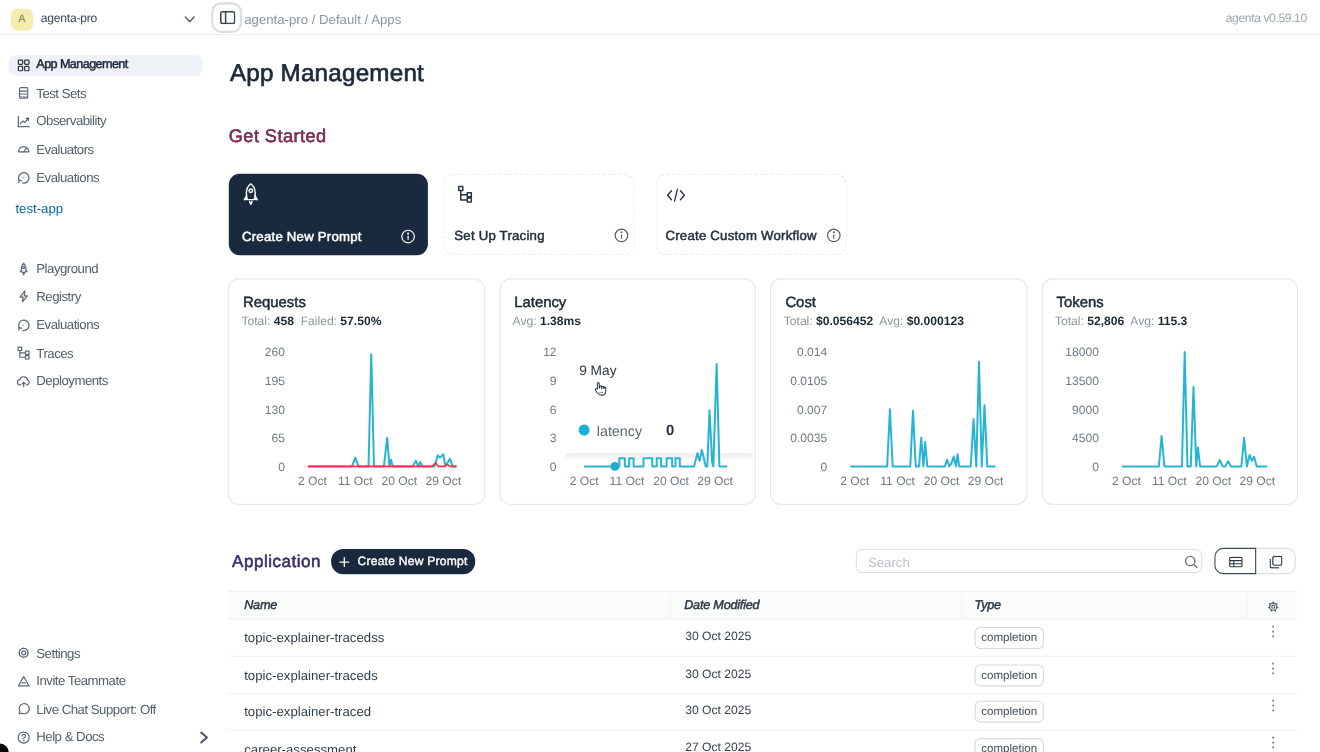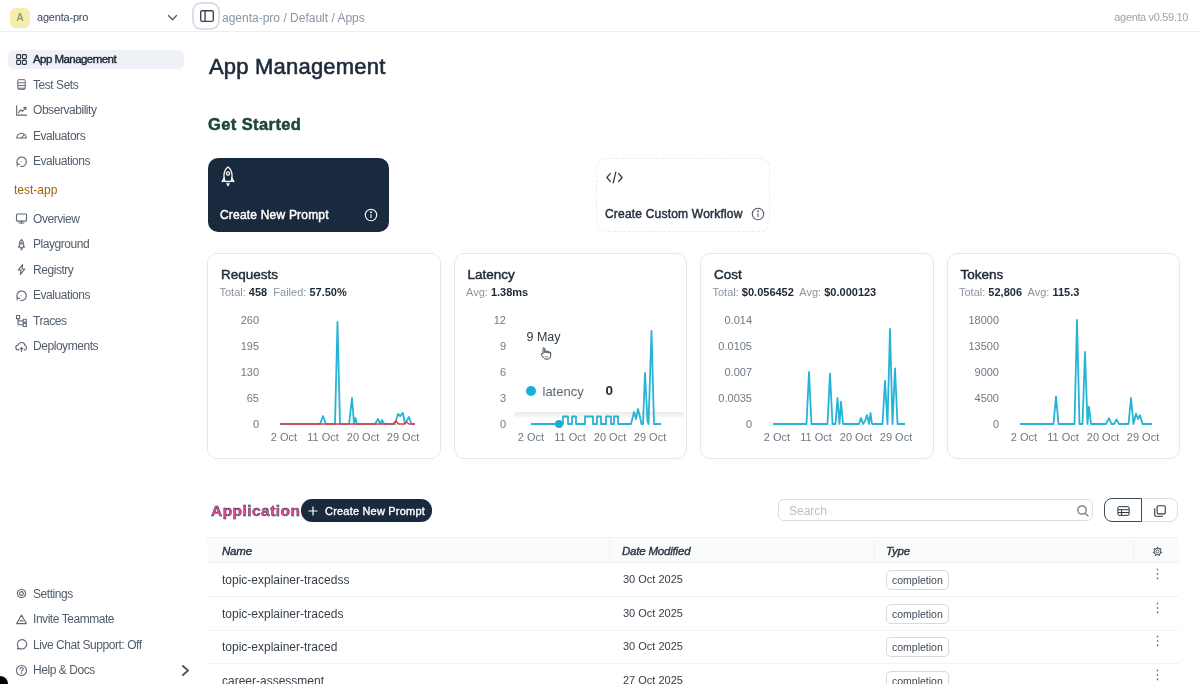--- a/index.html
+++ b/index.html
@@ -14,26 +14,26 @@
 #collapsebtn { position:absolute; left:192px; top:2px; width:28px; height:28px; border:2px solid #dbdee3; border-radius:9px; background:#fff; }
 #collapsebtn svg { margin:6px 0 0 6px; }
 #breadcrumb { position:absolute; left:222px; top:11px; font-size:12px; letter-spacing:0; color:#8b95a1; }
 #version { position:absolute; right:12px; top:11px; font-size:11px; letter-spacing:-0.35px; color:#9ba4ae; }
 
 #sidebar { position:absolute; left:0; top:32px; width:192px; height:652px; background:#fff; }
 .nitem { position:absolute; left:8px; width:176px; height:19px; border-radius:6px; display:flex; align-items:center; font-size:12px; letter-spacing:-0.45px; color:#515d6a; }
 .nitem svg { margin:0 0 0 7px; flex:none; width:13px; height:13px; }
 .nitem span { margin-left:5px; white-space:nowrap; }
 .nitem.sel { background:#eef1f5; color:#1b2634; font-weight:normal; -webkit-text-stroke:0.4px #1b2634; font-size:11.5px; letter-spacing:-0.55px; }
-.nlabel { position:absolute; left:14px; font-size:12px; color:#a16207; }
+.nlabel { position:absolute; left:14px; font-size:12px; color:#0369a1; }
 .nchev { position:absolute; left:164px; }
 
 #main { position:absolute; left:207px; top:32px; width:993px; height:652px; }
 h1 { position:absolute; left:2px; top:22px; font-size:22px; font-weight:normal; -webkit-text-stroke:0.6px #1d2a3a; color:#1d2a3a; letter-spacing:0.2px; }
-.h2 { position:absolute; font-size:16.5px; font-weight:bold; -webkit-text-stroke:0.45px #202d3c; color:#14532d; letter-spacing:0.4px; }
+.h2 { position:absolute; font-size:16.5px; font-weight:normal; -webkit-text-stroke:0.45px #202d3c; color:#be185d; letter-spacing:0.4px; }
 
 .gcard { position:absolute; top:126px; height:74px; border-radius:10px; }
 .gcard.dark { background:#1a2a3e; color:#fff; }
 .gcard.lite { background:#fff; border:1px dashed #e9ebee; }
 .gcard .gicon { position:absolute; left:14px; top:10px; }
 .gcard .gtitle { position:absolute; left:12px; bottom:10px; font-size:12px; font-weight:normal; letter-spacing:0.2px; }
 .gcard.dark .gtitle { -webkit-text-stroke:0.45px #ffffff; }
 .gcard.lite .gtitle { -webkit-text-stroke:0.45px #24303e; }
 .gcard.lite .gtitle { color:#24303e; }
 .gcard .ginfo { position:absolute; right:4px; bottom:10px; }
@@ -45,21 +45,21 @@
 .ccard svg.plot { position:absolute; left:0; top:55px; }
 .axis { font-size:11px; fill:#6e7984; }
 
 #ltband { position:absolute; left:59px; top:158px; width:171px; height:6px; border-radius:3px; background:linear-gradient(180deg,#ebecec,#fafafa); }
 #lttitle { position:absolute; left:72px; top:76px; font-size:12.5px; color:#2e3944; }
 #ltcursor { position:absolute; left:83px; top:92px; }
 #ltdot { position:absolute; left:71px; top:132px; width:10px; height:10px; border-radius:50%; background:#15b1d7; }
 #lttext { position:absolute; left:88px; top:130px; font-size:13px; color:#5b6673; }
 #ltval { position:absolute; left:151px; top:129px; font-size:13.5px; font-weight:700; color:#222d3a; }
 
-#apphead { position:absolute; left:4px; top:470px; font-size:15.5px; font-weight:bold; -webkit-text-stroke:0.45px #202d3c; letter-spacing:0.45px; color:#ec4899; }
+#apphead { position:absolute; left:4px; top:470px; font-size:15.5px; font-weight:normal; -webkit-text-stroke:0.45px #202d3c; letter-spacing:0.45px; color:#4c1d95; }
 #newbtn { position:absolute; left:94px; top:467px; width:131px; height:23px; background:#1a2a3e; border-radius:11px; color:#fff; font-size:11px; letter-spacing:0.2px; -webkit-text-stroke:0.35px #fff; display:flex; align-items:center; justify-content:center; }
 
 #searchbox { position:absolute; left:571px; top:467px; width:315px; height:22px; border:1px solid #dbdee3; border-radius:6px; background:#fff; }
 #searchbox .ph { position:absolute; left:10px; top:4px; font-size:12px; color:#bac1c9; }
 #searchbox svg { position:absolute; right:2.5px; top:4px; }
 #toggle { position:absolute; left:897px; top:466px; width:74px; height:24px; }
 #tleft { position:absolute; left:0; top:0; width:38px; height:24px; border:1.5px solid #3d4a59; border-radius:8px 0 0 8px; background:#fff; z-index:2; }
 #tright { position:absolute; left:37px; top:0; width:37px; height:24px; border:1px solid #dbdee3; border-radius:0 8px 8px 0; background:#fff; }
 #tleft svg { margin:6.5px 0 0 12px; }
 #tright svg { margin:6px 0 0 12px; }
@@ -142,30 +142,20 @@
           <path d="M2.5 9.4 A5.1 5.1 0 1 1 6.2 12.3"></path>
           <path d="M2.3 11.9 L2.5 9.3 L5 10.2"></path>
           <circle cx="6.6" cy="7.2" r="0.6" fill="#5d6876" stroke="none"></circle>
         </g>
       </svg>
     <span>Evaluations</span>
   </div>
 
   <div class="nlabel" style="top:151px">test-app</div>
 
-  <div class="nitem" style="top:177px">
-    <svg width="14" height="14" viewBox="0 0 14 14">
-        <g stroke="#5d6876" stroke-width="1.2" fill="none" stroke-linecap="round" stroke-linejoin="round">
-          <rect x="1.6" y="2.2" width="10.8" height="7.6" rx="1"></rect>
-          <line x1="7" y1="9.8" x2="7" y2="11.8"></line>
-          <line x1="4.4" y1="11.8" x2="9.6" y2="11.8"></line>
-        </g>
-      </svg>
-    <span>Overview</span>
-  </div>
   <div class="nitem" style="top:202.5px">
     <svg width="14" height="14" viewBox="0 0 14 14">
         <g stroke="#5d6876" stroke-width="1.1" fill="none" stroke-linecap="round" stroke-linejoin="round">
           <path d="M7 1.4 C8.8 2.8 9.4 5 9.4 6.8 C9.4 8.3 9 9.6 8.4 10.4 H5.6 C5 9.6 4.6 8.3 4.6 6.8 C4.6 5 5.2 2.8 7 1.4 Z"></path>
           <circle cx="7" cy="5.6" r="1.1"></circle>
           <path d="M4.9 8.2 L3.6 9.8 L5 9.6"></path>
           <path d="M9.1 8.2 L10.4 9.8 L9 9.6"></path>
           <path d="M6.3 11.4 C6.5 12.2 6.8 12.5 7 12.8 C7.2 12.5 7.5 12.2 7.7 11.4"></path>
         </g>
       </svg>
@@ -267,20 +257,39 @@
           <path d="M17 16.4 L19.8 21.4 L16.6 20.6"></path>
           <path d="M10.6 23.6 C11 25.4 11.5 26.2 12 27 C12.5 26.2 13 25.4 13.4 23.6"></path>
         </g>
       </svg>
     <div class="gtitle">Create New Prompt</div>
     <svg class="ginfo" style="right:11px;" width="14" height="14" viewBox="0 0 14 14">
         <g stroke="#ffffff" stroke-width="1.1" fill="none">
           <circle cx="7" cy="7" r="5.7"></circle>
           <line x1="7" y1="6.2" x2="7" y2="10"></line>
           <circle cx="7" cy="4.2" r="0.4" fill="#fff"></circle>
+        </g>
+      </svg>
+  </div>
+  <div class="gcard lite" style="left:196px; width:174px;">
+    <svg class="gicon" width="16" height="18" viewBox="0 0 14 14" style="left:11px;top:8px;">
+        <g stroke="#2b3645" stroke-width="1.2" fill="none" stroke-linejoin="round">
+          <rect x="1.8" y="1.4" width="3.2" height="3.2"></rect>
+          <path d="M3.4 4.6 V12 H8.6"></path>
+          <path d="M3.4 8 H8.6"></path>
+          <rect x="8.6" y="6.3" width="3.2" height="3.2"></rect>
+          <rect x="8.6" y="10.4" width="3.2" height="3.2"></rect>
+        </g>
+      </svg>
+    <div class="gtitle" style="left:9px;">Set Up Tracing</div>
+    <svg class="ginfo" width="14" height="14" viewBox="0 0 14 14">
+        <g stroke="#515c68" stroke-width="1.1" fill="none">
+          <circle cx="7" cy="7" r="5.7"></circle>
+          <line x1="7" y1="6.2" x2="7" y2="10"></line>
+          <circle cx="7" cy="4.2" r="0.4" fill="#515c68"></circle>
         </g>
       </svg>
   </div>
   <div class="gcard lite" style="left:389px; width:174px;">
     <svg class="gicon" width="19" height="13" viewBox="0 0 22 16" style="left:8px;top:12px;">
         <g stroke="#2b3645" stroke-width="1.5" fill="none" stroke-linecap="round" stroke-linejoin="round">
           <path d="M6 3 L1.6 8 L6 13"></path>
           <path d="M16 3 L20.4 8 L16 13"></path>
           <path d="M12.6 1.4 L9.4 14.6"></path>
         </g>

